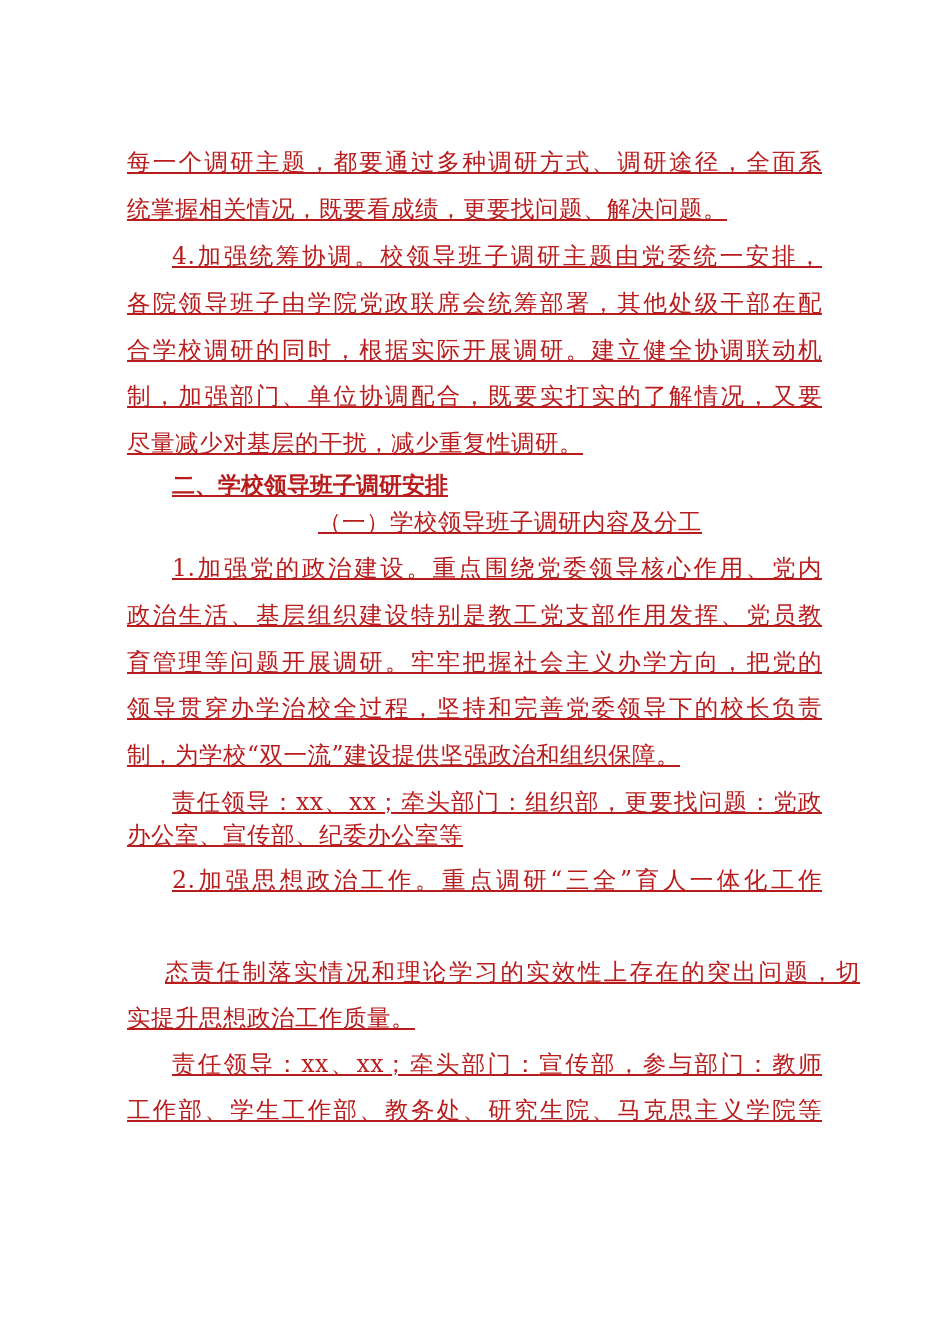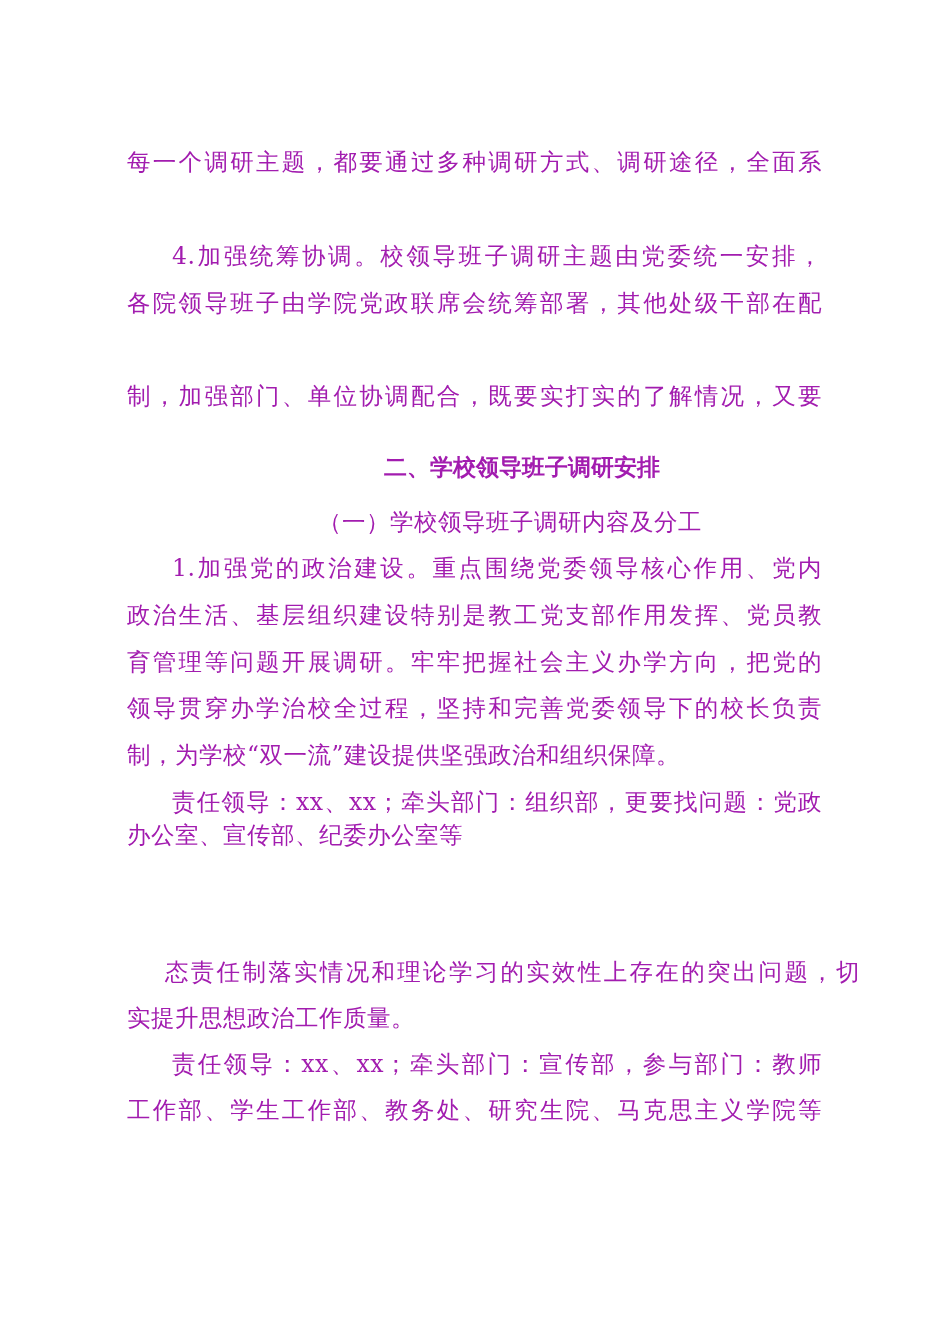--- a/index.html
+++ b/index.html
@@ -5,58 +5,63 @@
     html, body { margin: 0; padding: 0; background: #ffffff; }
     body { width: 950px; height: 1344px; position: relative; overflow: hidden; }
     .page { position: absolute; left: 0; top: 0; width: 950px; height: 1344px; background: #ffffff; }
     .line {
       position: absolute;
       left: 127px;
       width: 700px;
       font-family: "DejaVu Serif", "Liberation Serif", serif;
       font-size: 23.5px;
       line-height: 28px;
-      color: #a21caf;
+      color: #b91c1c;
       white-space: nowrap;
       letter-spacing: 0.5px;
+      text-decoration: underline;
     }
     .justify { text-align: justify; text-align-last: justify; width: 695px; }
     .indent { left: 172px; width: 650px; }
     .heading {
       font-family: "DejaVu Sans", "Liberation Sans", sans-serif;
       font-weight: bold;
       font-size: 23px;
       left: 172px;
       letter-spacing: 0;
     }
     .sub { left: 160px; text-align: center; }
   </style>
 </head>
 <body>
 
 <div class="page">
 
   <div class="line justify" style="top:148px;">每一个调研主题，都要通过多种调研方式、调研途径，全面系</div>
+  <div class="line" style="top:195px;">统掌握相关情况，既要看成绩，更要找问题、解决问题。</div>
 
   <div class="line indent justify" style="top:242px;width:650px;">4.加强统筹协调。校领导班子调研主题由党委统一安排，</div>
   <div class="line justify" style="top:289px;">各院领导班子由学院党政联席会统筹部署，其他处级干部在配</div>
+  <div class="line justify" style="top:336px;">合学校调研的同时，根据实际开展调研。建立健全协调联动机</div>
   <div class="line justify" style="top:382px;">制，加强部门、单位协调配合，既要实打实的了解情况，又要</div>
+  <div class="line" style="top:429px;">尽量减少对基层的干扰，减少重复性调研。</div>
 
-  <div class="line heading" style="top:453px;text-align:center;">二、学校领导班子调研安排</div>
+  <div class="line heading" style="top:471px;">二、学校领导班子调研安排</div>
 
   <div class="line sub" style="top:508px;">（一）学校领导班子调研内容及分工</div>
 
   <div class="line indent justify" style="top:554px;width:650px;">1.加强党的政治建设。重点围绕党委领导核心作用、党内</div>
   <div class="line justify" style="top:601px;">政治生活、基层组织建设特别是教工党支部作用发挥、党员教</div>
   <div class="line justify" style="top:648px;">育管理等问题开展调研。牢牢把握社会主义办学方向，把党的</div>
   <div class="line justify" style="top:694px;">领导贯穿办学治校全过程，坚持和完善党委领导下的校长负责</div>
   <div class="line" style="top:741px;">制，为学校“双一流”建设提供坚强政治和组织保障。</div>
 
   <div class="line indent justify" style="top:788px;width:650px;">责任领导：xx、xx；牵头部门：组织部，更要找问题：党政</div>
   <div class="line" style="top:821px;">办公室、宣传部、纪委办公室等</div>
 
+  <div class="line indent justify" style="top:866px;width:650px;">2.加强思想政治工作。重点调研“三全”育人一体化工作</div>
   <div class="line justify" style="top:958px;margin-left:38px;">态责任制落实情况和理论学习的实效性上存在的突出问题，切</div>
   <div class="line" style="top:1004px;">实提升思想政治工作质量。</div>
 
   <div class="line indent justify" style="top:1050px;width:650px;">责任领导：xx、xx；牵头部门：宣传部，参与部门：教师</div>
   <div class="line justify" style="top:1096px;">工作部、学生工作部、教务处、研究生院、马克思主义学院等</div>
 
 </div>
 
 </body></html>

